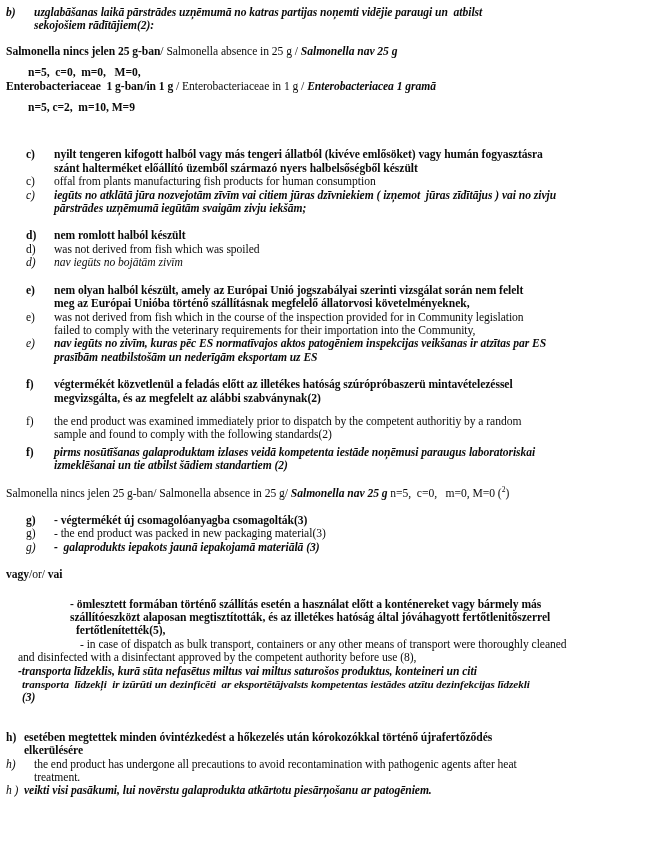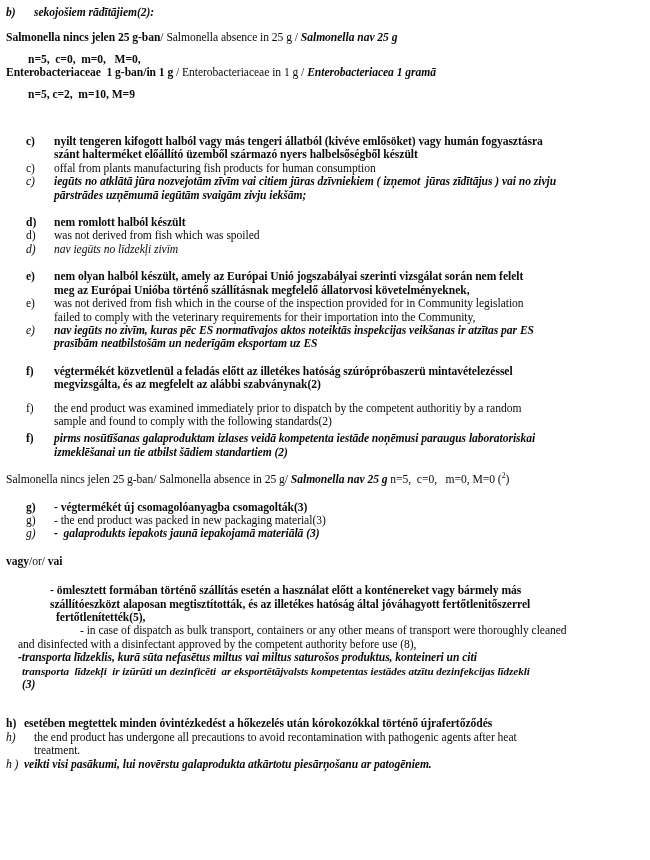--- a/index.html
+++ b/index.html
@@ -52,21 +52,21 @@
   .gap12 { height: 12px; }
   .gap14 { height: 14px; }
   .gap16 { height: 16px; }
   .gap18 { height: 18px; }
 
   
   .lvl0 { margin-left: 0px; }
   .lvl-b { }
   .lvl-n { margin-left: 22px; }
   .lvl-c { margin-left: 20px; }
-  .lvl-dash { margin-left: 44px; }
+  .lvl-dash { margin-left: 64px; }
   .lvl-dash2 { margin-left: 36px; }
 
   .item .marker { width: 28px; }
   .item.tight .marker { width: 18px; }
 
   .just { text-align: justify; text-justify: inter-word; margin-left: 38px; }
 
   .sup {
     font-size: 7.6px;
     vertical-align: super;
@@ -74,20 +74,21 @@
   }
 </style>
 </head>
 <body>
 
 <div class="page">
 
   <div class="item lvl0">
     <div class="line marker bi">b)</div>
     <div class="body">
+      <div class="line bi">uzglabāšanas laikā pārstrādes uzņēmumā no katras partijas noņemti vidējie paraugi un  atbilst</div>
       <div class="line bi">sekojošiem rādītājiem(2):</div>
     </div>
   </div>
 
   <div class="gap12"></div>
 
   <div class="line lvl-b"><span class="b">Salmonella nincs jelen 25 g-ban</span><span>/ </span><span>Salmonella absence in 25 g</span><span> / </span><span class="bi">Salmonella nav 25 g</span></div>
 
   <div class="gap8"></div>
 
@@ -137,21 +138,21 @@
   <div class="item lvl-c">
     <div class="line marker">d)</div>
     <div class="body">
       <div class="line">was not derived from fish which was spoiled</div>
     </div>
   </div>
 
   <div class="item lvl-c">
     <div class="line marker i">d)</div>
     <div class="body">
-      <div class="line i">nav iegūts no līdzekļi zivīm</div>
+      <div class="line i">nav iegūts no bojātām zivīm</div>
     </div>
   </div>
 
   <div class="gap14"></div>
 
   <div class="item lvl-c">
     <div class="line marker b">e)</div>
     <div class="body">
       <div class="line b">nem olyan halból készült, amely az Európai Unió jogszabályai szerinti vizsgálat során nem felelt</div>
       <div class="line b">meg az Európai Unióba történő szállításnak megfelelő állatorvosi követelményeknek,</div>
@@ -162,21 +163,21 @@
     <div class="line marker">e)</div>
     <div class="body">
       <div class="line">was not derived from fish which in the course of the inspection provided for in Community legislation</div>
       <div class="line">failed to comply with the veterinary requirements for their importation into the Community,</div>
     </div>
   </div>
 
   <div class="item lvl-c">
     <div class="line marker i">e)</div>
     <div class="body">
-      <div class="line bi">nav iegūts no zivīm, kuras pēc ES normatīvajos aktos noteiktās inspekcijas veikšanas ir atzītas par ES</div>
+      <div class="line bi">nav iegūts no zivīm, kuras pēc ES normatīvajos aktos patogēniem inspekcijas veikšanas ir atzītas par ES</div>
       <div class="line bi">prasībām neatbilstošām un nederīgām eksportam uz ES</div>
     </div>
   </div>
 
   <div class="gap14"></div>
 
   <div class="item lvl-c">
     <div class="line marker b">f)</div>
     <div class="body">
       <div class="line b">végtermékét közvetlenül a feladás előtt az illetékes hatóság szúrópróbaszerü mintavételezéssel</div>
@@ -254,20 +255,21 @@
     <div class="line bi" style="margin-left:-20px;">(3)</div>
   </div>
 
   <div class="gap18"></div>
   <div class="gap8"></div>
 
   <div class="item tight lvl0">
     <div class="line marker b">h)</div>
     <div class="body">
       <div class="line b">esetében megtettek minden óvintézkedést a hőkezelés után kórokozókkal történő újrafertőződés</div>
+      <div class="line b">elkerülésére</div>
     </div>
   </div>
 
   <div class="item lvl0">
     <div class="line marker i">h)</div>
     <div class="body">
       <div class="line">the end product has undergone all precautions to avoid recontamination with pathogenic agents after heat</div>
       <div class="line" style="">treatment.</div>
     </div>
   </div>

